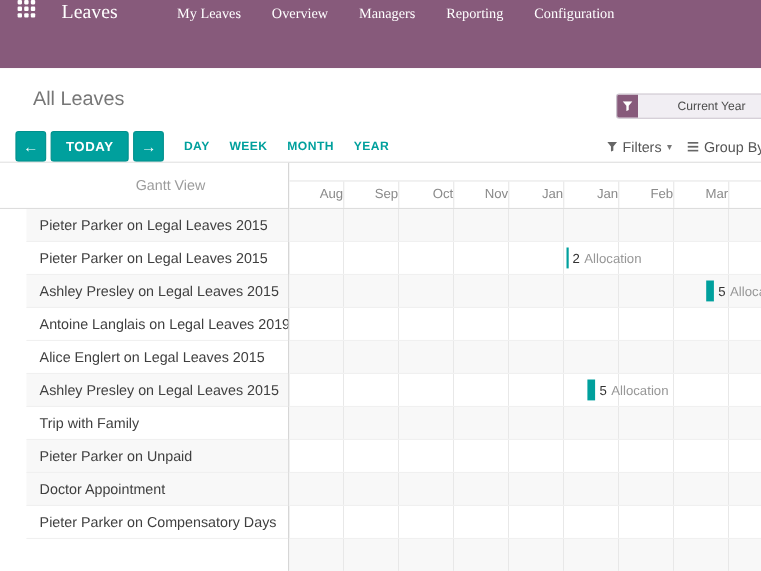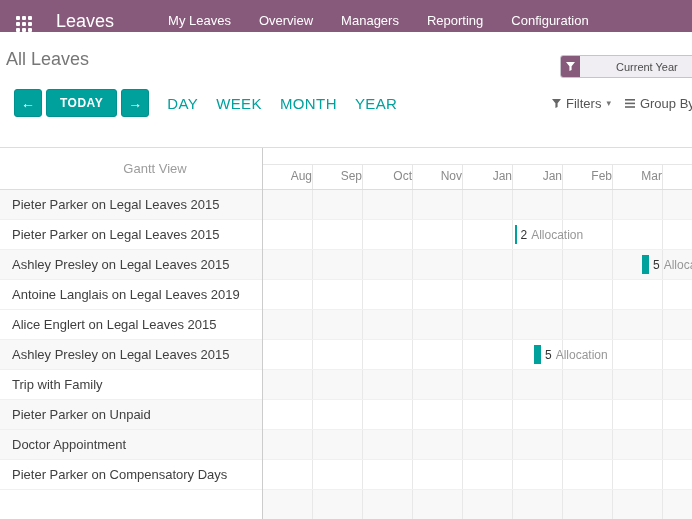--- a/index.html
+++ b/index.html
@@ -1,52 +1,52 @@
 <!DOCTYPE html>
 <html><head>
 <meta charset="utf-8">
 <style>
   html,body{margin:0;padding:0;}
   body{font-family:"Liberation Sans",sans-serif;}
   .page{position:relative;width:692px;height:519px;overflow:hidden;background:#fff;}
 
   
-  .topnav{height:32px;background:#875A7B;display:flex;align-items:flex-end;color:#fff;}
+  .topnav{height:62px;background:#875A7B;display:flex;align-items:flex-start;color:#fff;font-family:Liberation Serif, serif;}
   .apps{width:48px;display:flex;justify-content:center;align-items:center;cursor:pointer;}
   .apps-grid{display:grid;grid-template-columns:repeat(3,4px);grid-gap:2px;}
   .apps-grid i{width:4px;height:4px;background:#fff;border-radius:1px;display:block;}
   .app-title{font-size:18px;font-weight:500;margin:0 48px 0 8px;}
   .nav-menu{display:flex;align-items:center;}
   .nav-item{font-size:13px;margin-right:16px;padding:4px 6px;cursor:pointer;white-space:nowrap;}
 
   
   .controls{position:relative;height:101px;background:#fff;}
-  .breadcrumb{position:absolute;left:6px;top:17px;font-size:18px;color:#777;}
+  .breadcrumb{position:absolute;left:30px;top:17px;font-size:18px;color:#777;}
   .facets{position:absolute;left:560px;top:23px;display:flex;}
   .facet{display:inline-flex;align-items:stretch;height:21px;border:1px solid #c9c2cc;border-radius:3px;overflow:hidden;margin-right:4px;background:#f1eef3;gap:29px;}
   .facet-icon{display:flex;align-items:center;padding:0 5px;color:#fff;}
   .facet-label{display:flex;align-items:center;padding:0 7px;font-size:11px;color:#4c4c4c;white-space:nowrap;}
   .facet-remove{display:flex;align-items:center;padding:0 6px;font-size:12px;color:#8a8a8a;cursor:pointer;}
 
   .toolbar{position:absolute;left:14px;top:57px;display:flex;align-items:center;height:28px;}
   .btn{background:#00A09D;border:1px solid #00908d;color:#fff;height:28px;box-sizing:border-box;border-radius:3px;display:flex;align-items:center;justify-content:center;cursor:pointer;}
   .btn-arrow{width:28px;font-size:14px;margin-right:4px;}
   .btn-today{padding:0 13px;font-size:12px;font-weight:bold;letter-spacing:.5px;margin-right:4px;}
   .scales{display:flex;align-items:center;margin-left:12px;}
-  .scale{color:#00A09D;font-size:15px;font-weight:normal;letter-spacing:.4px;margin-right:14px;cursor:pointer;padding:4px 2px;}
+  .scale{color:#00A09D;font-size:11px;font-weight:bold;letter-spacing:.4px;margin-right:14px;cursor:pointer;padding:4px 2px;}
   .rightctl{position:absolute;left:552px;top:57px;display:flex;align-items:center;height:28px;}
   .ctl-link{display:flex;align-items:center;font-size:13px;color:#555;cursor:pointer;margin-right:14px;white-space:nowrap;}
   .ctl-link svg{margin-right:5px;}
   .caret{font-size:9px;color:#777;margin-left:5px;}
 
   
   .gantt{position:absolute;top:147px;left:0;right:0;bottom:0;border-top:1px solid #ddd;display:flex;}
   .gantt-left{width:263px;flex:none;border-right:1px solid #ccc;box-sizing:border-box;background:#fff;}
   .gl-header{height:42px;box-sizing:border-box;border-bottom:1px solid #ddd;display:flex;align-items:center;justify-content:center;font-size:13px;color:#9c9c9c;padding-left:48px;}
-  .row-label{height:30px;box-sizing:border-box;display:flex;align-items:center;padding-left:12px;font-size:13px;color:#3f3f3f;border-bottom:1px solid #f0f0f0;white-space:nowrap;overflow:hidden;}
+  .row-label{height:30px;box-sizing:border-box;display:flex;align-items:center;padding-left:12px;font-size:13px;color:#3f3f3f;border-bottom:1px solid #f0f0f0;white-space:nowrap;overflow:hidden;margin-left:24px;}
   .striped{background:#f8f8f8;}
   .gantt-right{flex:1;overflow:hidden;position:relative;}
   .gr-inner{width:450px;}
   .month-header{height:42px;box-sizing:border-box;border-bottom:1px solid #ddd;position:relative;background:#fff;}
   .month-cells{position:absolute;bottom:0;left:0;width:450px;height:25px;border-top:1px solid #e6e6e6;display:flex;box-sizing:border-box;}
   .month-cell{width:50px;flex:none;box-sizing:border-box;border-right:1px solid #e6e6e6;text-align:right;font-size:12px;color:#8a8a8a;line-height:23px;}
   .grid-row{height:30px;box-sizing:border-box;border-bottom:1px solid #f0f0f0;position:relative;background-image:repeating-linear-gradient(to right,transparent 0,transparent 49px,#e8e8e8 49px,#e8e8e8 50px);}
   .bar-wrap{position:absolute;top:5px;height:19px;display:flex;align-items:center;cursor:pointer;}
   .bar{height:19px;background:#00A09D;margin-right:4px;flex:none;}
   .bar-count{font-size:12px;color:#333;margin-right:4px;}

